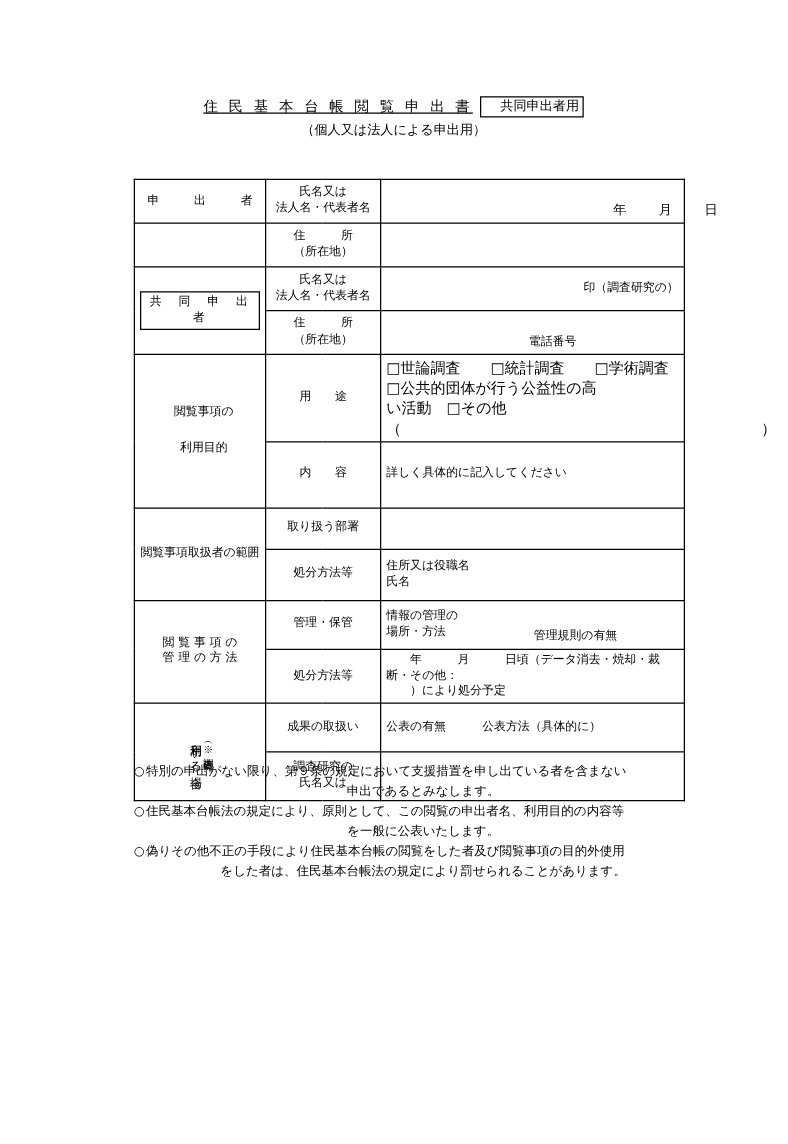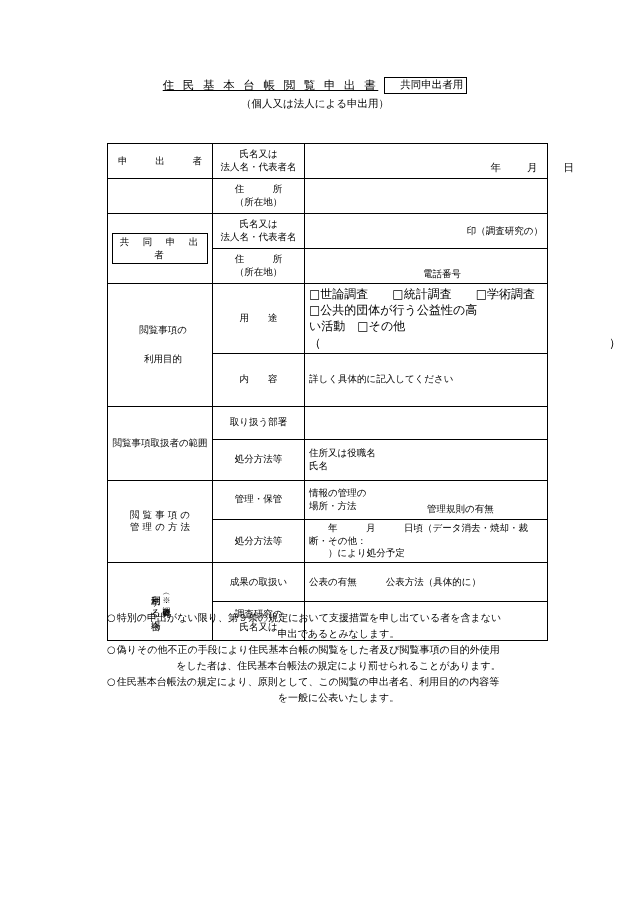--- a/index.html
+++ b/index.html
@@ -311,22 +311,22 @@
 
     </tbody>
   </table>
 
   <div class="notes">
     <div class="note">
       <span class="mark">○</span><span>特別の申出がない限り、第９条の規定において支援措置を申し出ている者を含まない</span>
       <span class="cont">申出であるとみなします。</span>
     </div>
     <div class="note">
+      <span class="mark">○</span><span>住民基本台帳法の規定により、原則として、この閲覧の申出者名、利用目的の内容等</span>
+      <span class="cont">を一般に公表いたします。</span>
+    </div>
+    <div class="note">
       <span class="mark">○</span><span>偽りその他不正の手段により住民基本台帳の閲覧をした者及び閲覧事項の目的外使用</span>
       <span class="cont">をした者は、住民基本台帳法の規定により罰せられることがあります。</span>
     </div>
-    <div class="note">
-      <span class="mark">○</span><span>住民基本台帳法の規定により、原則として、この閲覧の申出者名、利用目的の内容等</span>
-      <span class="cont">を一般に公表いたします。</span>
-    </div>
   </div>
 
 </div>
 
 </body></html>

